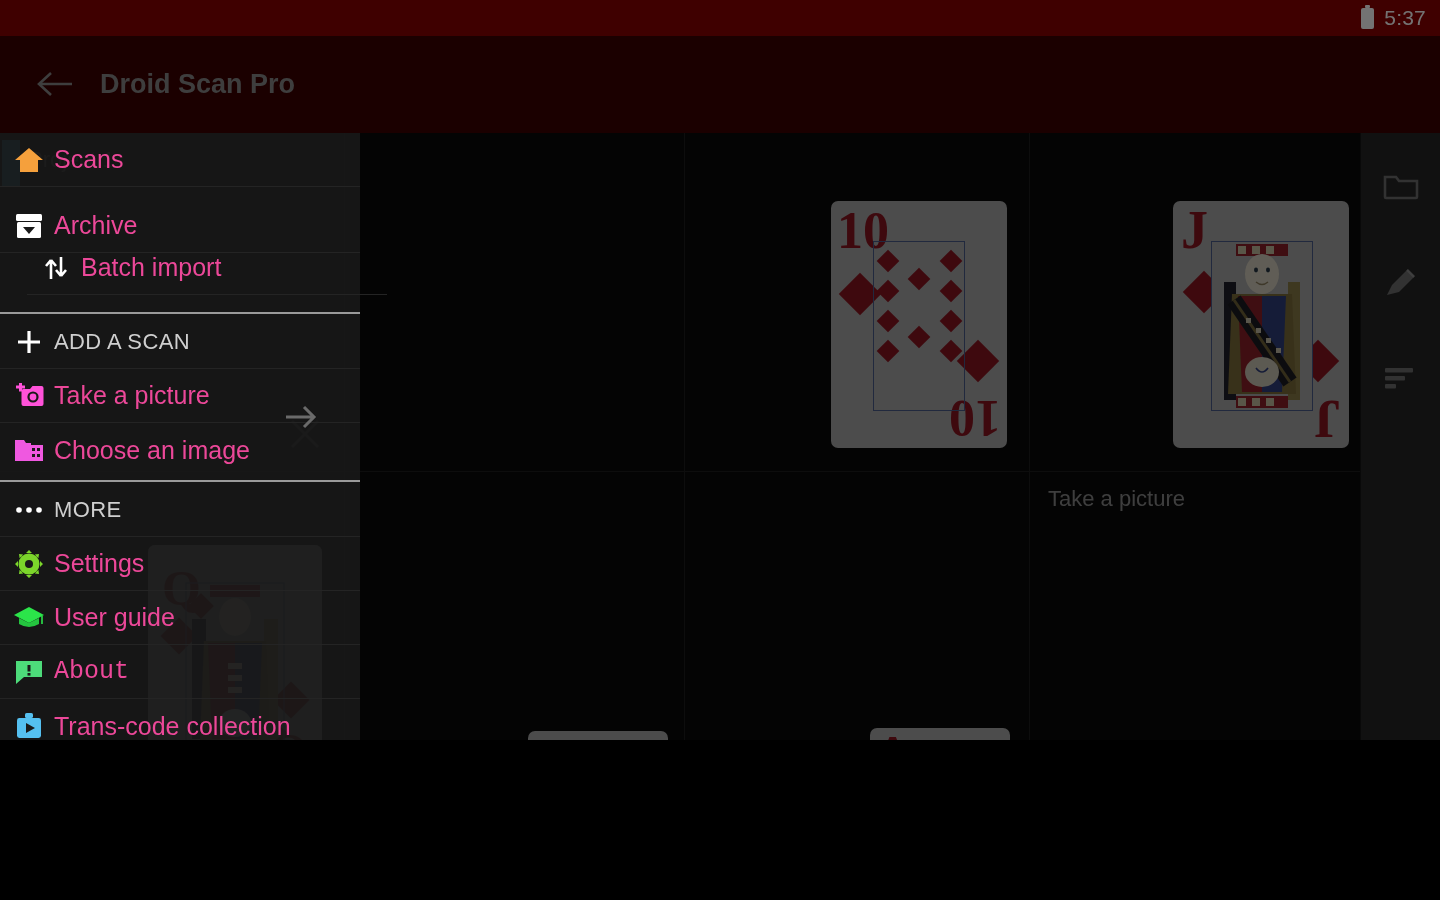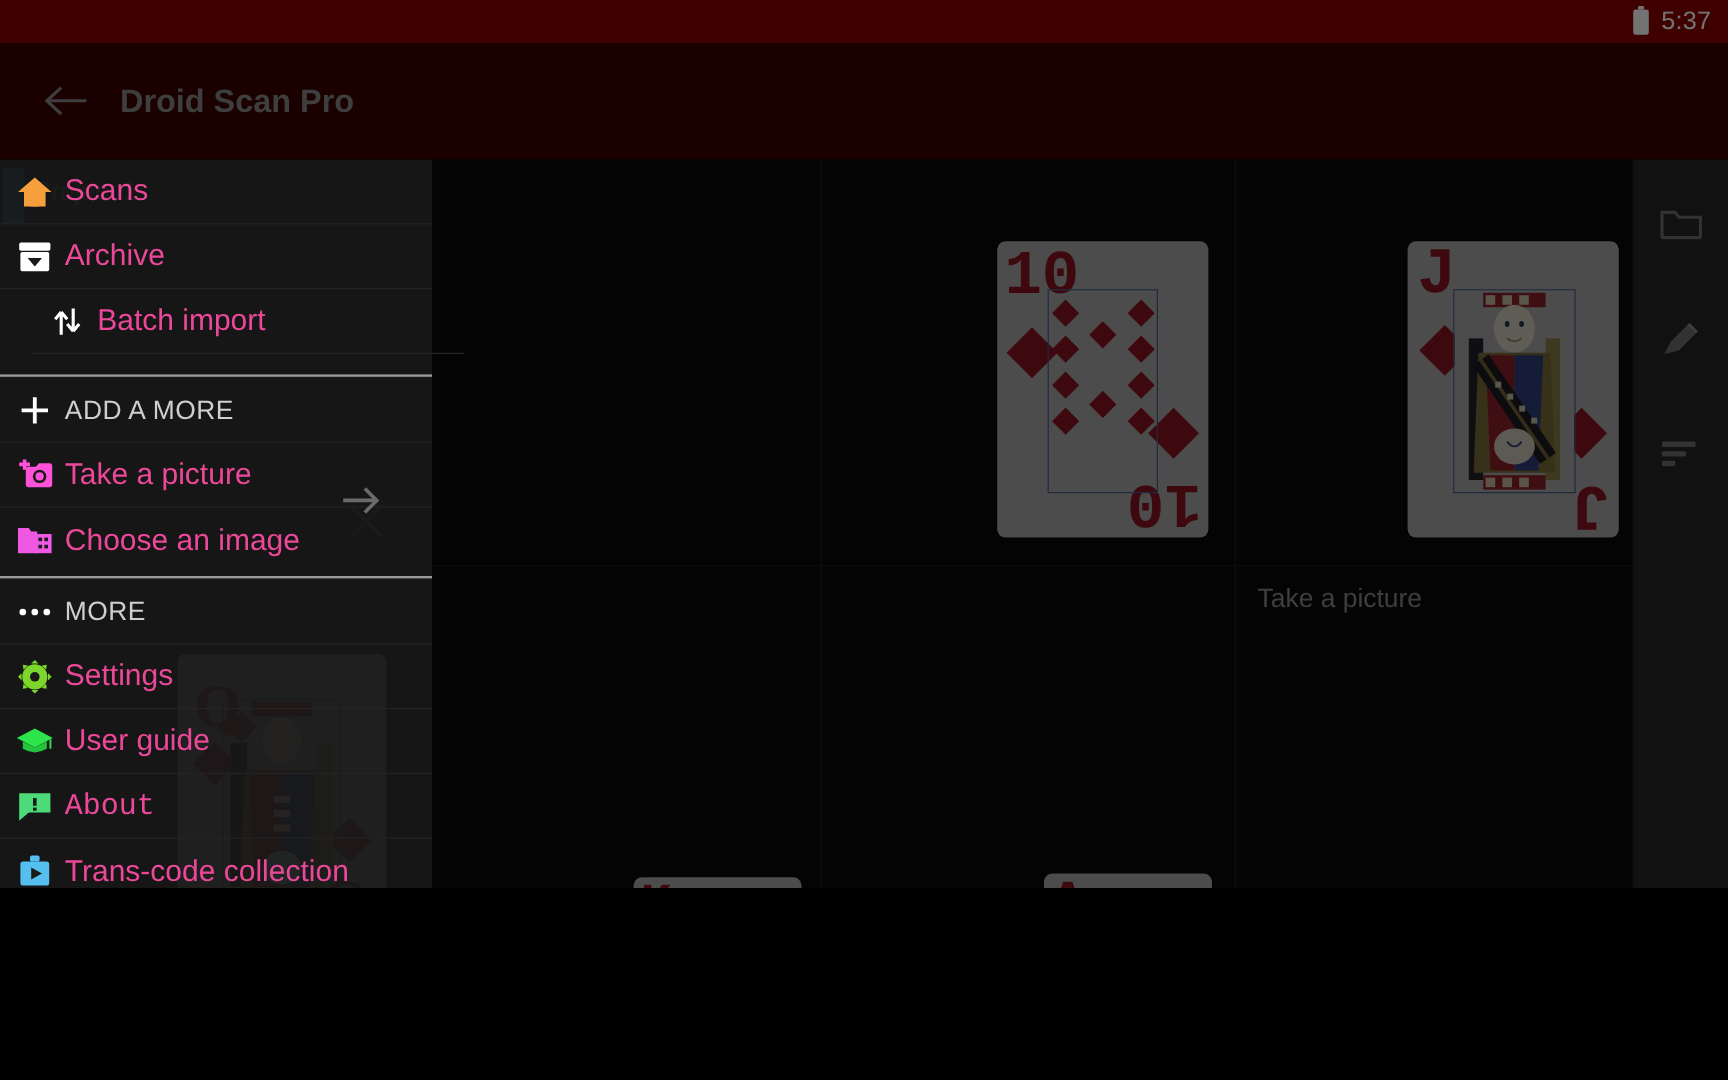--- a/index.html
+++ b/index.html
@@ -81,21 +81,21 @@
 
   
   .card {
     position:absolute;
     background:#a8a8a8;
     border-radius:7px;
     box-shadow:0 0 2px rgba(0,0,0,.6);
   }
   .card .rank {
     position:absolute; color:#8a1620;
-    font-family:Liberation Mono, monospace; font-weight:bold;
+    font-family:Liberation Serif, serif; font-weight:bold;
     line-height:1;
   }
   .card .rank.tl { left:7%; top:3%; }
   .card .rank.br { right:7%; bottom:3%; transform:rotate(180deg); }
   .cropbox {
     position:absolute; border:1px solid #4a5c8a;
   }
   .facecard {
     position:absolute; overflow:hidden;
   }
@@ -397,21 +397,21 @@
     <div class="drw-item" style="top:0;">
       <span class="drw-ico">
         <svg width="30" height="28" viewBox="0 0 30 28">
           <path d="M15 2 L29 14 H24 V26 H6 V14 H1 Z" fill="#f5a03c"></path>
           <rect x="11" y="16" width="8" height="10" rx="1" fill="#f5a03c"></rect>
         </svg>
       </span>
       <span class="drw-lbl">Scans</span>
     </div>
 
-    <div class="drw-item" style="top:54px;">
+    <div class="drw-item" style="top:66px;">
       <span class="drw-ico">
         <svg width="30" height="28" viewBox="0 0 30 28">
           <rect x="2" y="2" width="26" height="7" rx="1.5" fill="#fff"></rect>
           <rect x="3" y="10" width="24" height="16" rx="1.5" fill="#fff"></rect>
           <path d="M15 22 L9 15 H21 Z" fill="#1a1a1a"></path>
         </svg>
       </span>
       <span class="drw-lbl">Archive</span>
     </div>
 
@@ -426,21 +426,21 @@
     </div>
 
     <div class="section-rule" style="top:179px;"></div>
 
     <div class="drw-item" style="top:182px;">
       <span class="drw-ico">
         <svg width="28" height="28" viewBox="0 0 28 28">
           <path d="M14 3 V25 M3 14 H25" stroke="#fff" stroke-width="3.2"></path>
         </svg>
       </span>
-      <span class="drw-lbl caps">ADD A MORE</span>
+      <span class="drw-lbl caps">ADD A SCAN</span>
     </div>
 
     <div class="drw-item" style="top:236px;">
       <span class="drw-ico">
         <svg width="32" height="28" viewBox="0 0 32 28">
           <path d="M3 5 H12 M7.5 1 V9.5" stroke="#ff52d9" stroke-width="3"></path>
           <path d="M12 7 h5 l2.5 -3 h9 a2 2 0 0 1 2 2 v16 a2 2 0 0 1 -2 2 h-18 a2 2 0 0 1 -2 -2 v-13 a2 2 0 0 1 2 -2 z" fill="#ff52d9"></path>
           <circle cx="20" cy="15" r="5.6" fill="#1a1a1a"></circle>
           <circle cx="20" cy="15" r="3.4" fill="#ff52d9"></circle>
         </svg>

